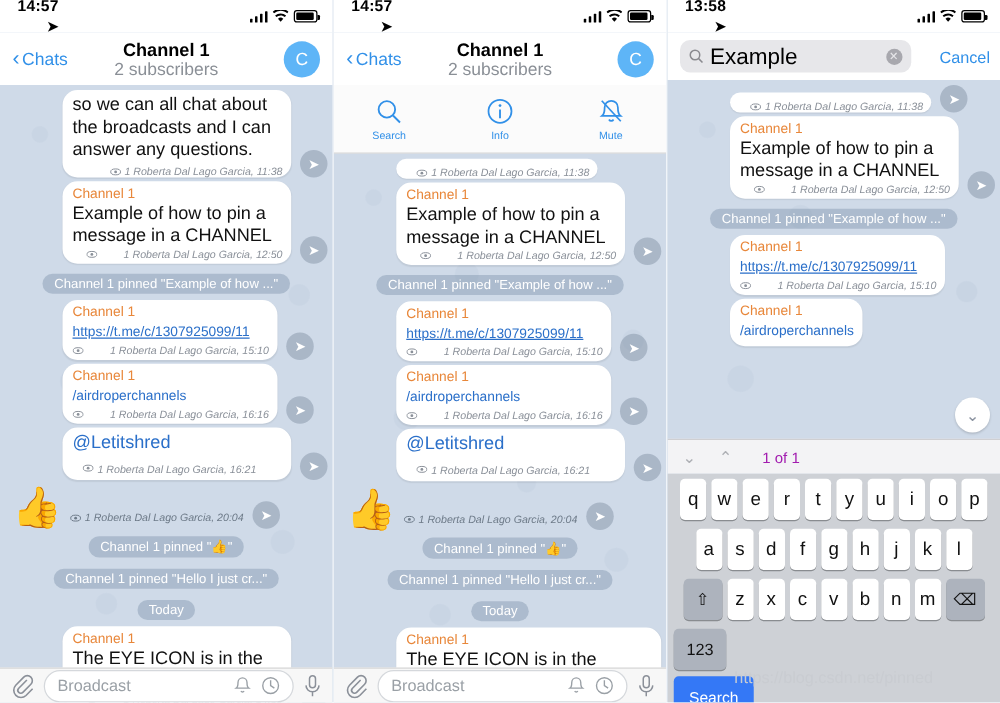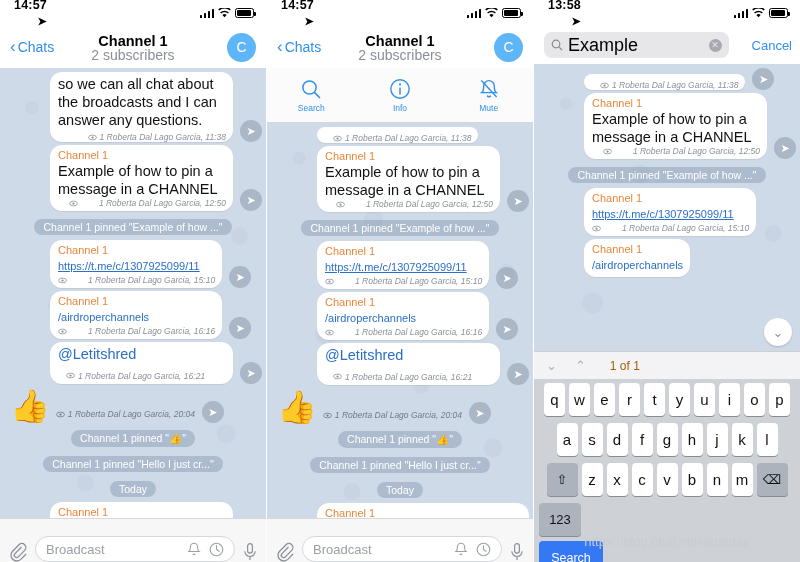--- a/index.html
+++ b/index.html
@@ -101,33 +101,33 @@
   .service span { display:inline-block; background:rgba(125,145,170,.42); color:#fff;
                   font-size:10.5px; border-radius:9px; padding:2px 9px; }
   .emoji-row { display:flex; align-items:flex-end; padding:2px 4px 2px 10px; }
   .emoji { font-size:32px; line-height:34px; }
   .emoji-meta { background:rgba(255,255,255,.0); display:flex; align-items:center;
                 gap:3px; font-size:8.5px; font-style:italic; color:#6d7a88;
                 margin-left:6px; margin-bottom:4px; }
   .cut-top { margin-top:-1px; }
 
   
-  .composer { position:absolute; left:0; right:0; bottom:0; height:44px;
+  .composer { position:absolute; left:0; right:0; bottom:0; height:28px;
               background:#f7f7f7; border-top:1px solid #d8d8d8;
-              display:flex; align-items:flex-end; padding:0 9px; gap:8px; }
+              display:flex; align-items:center; padding:0 9px; gap:8px; }
   .comp-field { flex:1; height:26px; border:1px solid #d5d8dc; border-radius:14px;
                 background:#fff; display:flex; align-items:center; padding:0 10px; gap:8px;}
   .comp-placeholder { flex:1; font-size:13px; color:#9aa0a6; }
 
   
   .searchnav { position:absolute; left:0; right:0; bottom:183px; height:28px;
                background:#f3f3f5; border-top:1px solid #cfcfd2;
                display:flex; align-items:center; padding:0 12px; gap:18px; }
   .searchnav .arrow { color:#aeb0b5; font-size:13px; }
-  .searchnav .count { font-size:12px; color:#a16207; margin-left:6px; }
+  .searchnav .count { font-size:12px; color:#a21caf; margin-left:6px; }
   .scroll-down { position:absolute; right:8px; bottom:216px; width:28px; height:28px;
                  border-radius:50%; background:#fff; box-shadow:0 1px 2px rgba(0,0,0,.18);
                  display:flex; align-items:center; justify-content:center; color:#8b93a0;
                  font-size:13px; }
   .keyboard { position:absolute; left:0; right:0; bottom:0; height:183px;
               background:#ced1d6; padding:4px 2px 0 2px; }
   .krow { display:flex; justify-content:center; gap:4px; margin-bottom:7px; }
   .key { background:#fff; border-radius:4px; height:33px; width:21px;
          display:flex; align-items:center; justify-content:center;
          font-size:15px; color:#111; box-shadow:0 1px 0 #898c90; }
@@ -676,17 +676,17 @@
       </div>
       <div class="krow r5">
         <span class="globe">🌐</span>
         <span class="mic2">
           <svg width="14" height="19" viewBox="0 0 14 19">
               <rect x="4.6" y="1" width="4.8" height="9.5" rx="2.4" fill="none" stroke="#3c3f44" stroke-width="1.2"></rect>
               <path d="M1.8 8.7a5.2 5.2 0 0 0 10.4 0M7 13.9v3.2" fill="none" stroke="#3c3f44" stroke-width="1.2"></path>
             </svg>
         </span>
       </div>
-      <div class="watermark">https://blog.chat.net/whatday</div>
+      <div class="watermark">https://blog.csdn.net/pinned</div>
     </div>
   </div>
 
 </div>
 
 </body></html>

